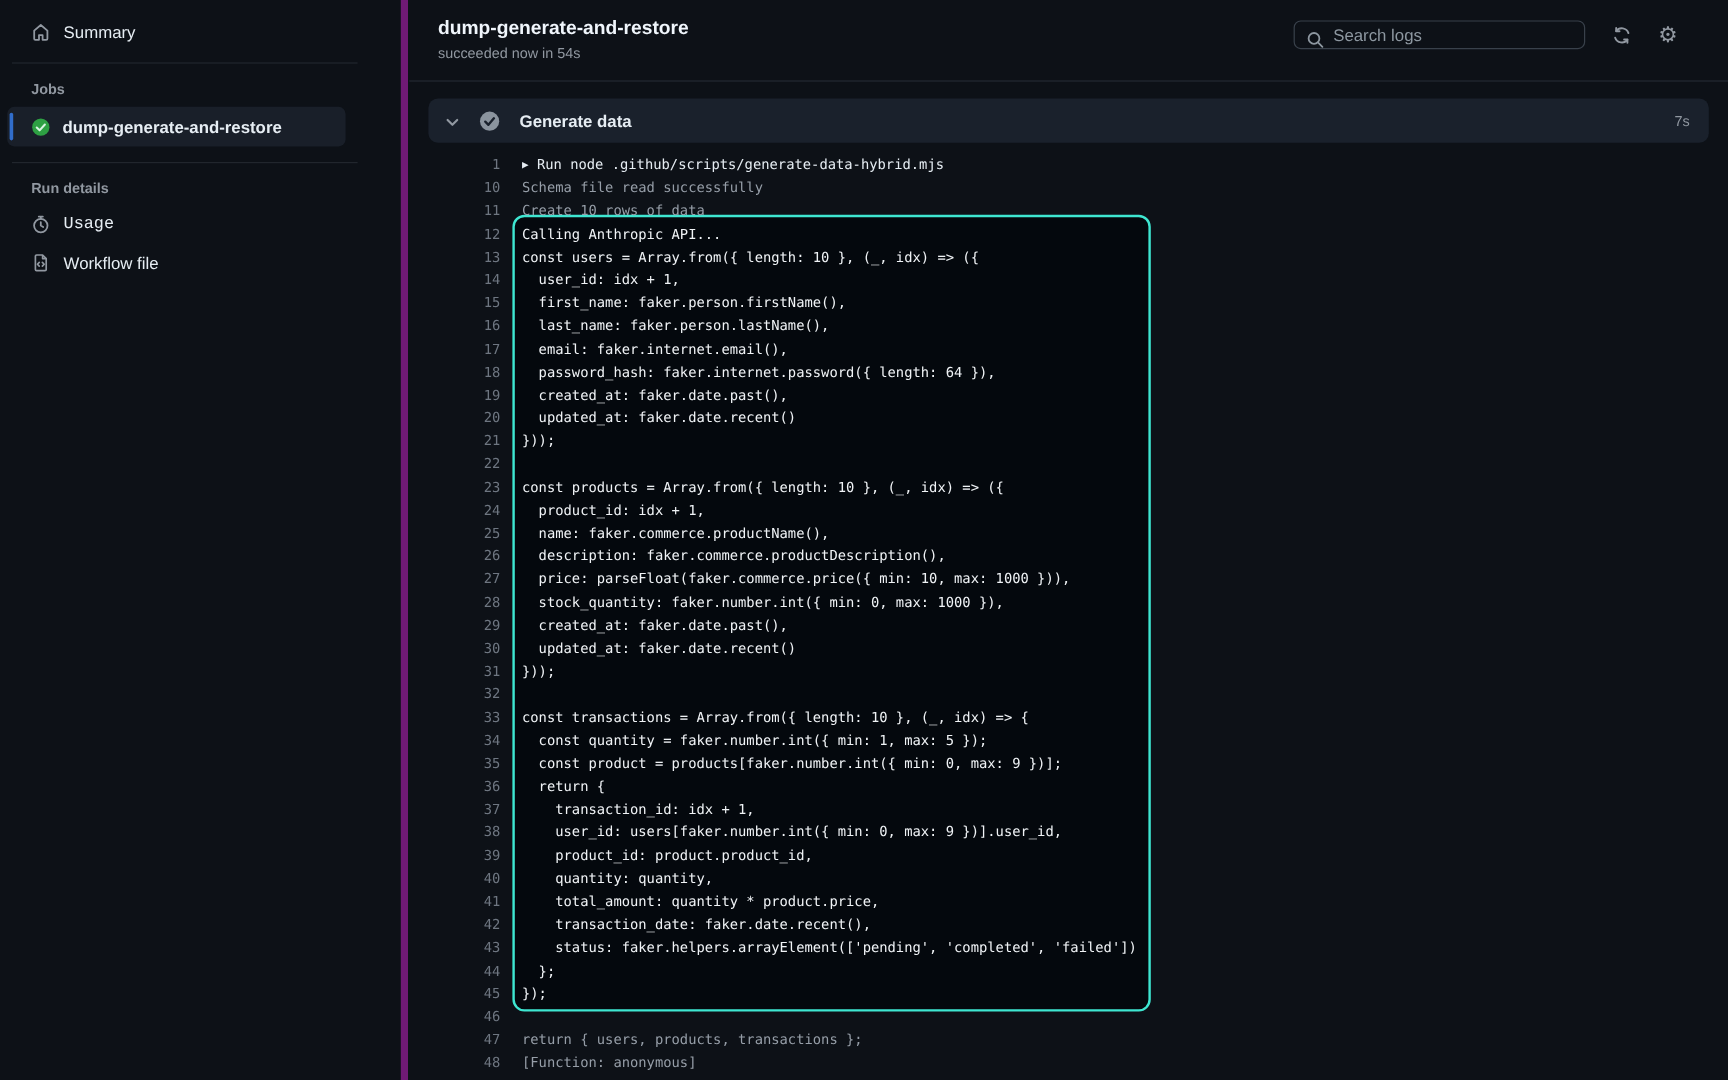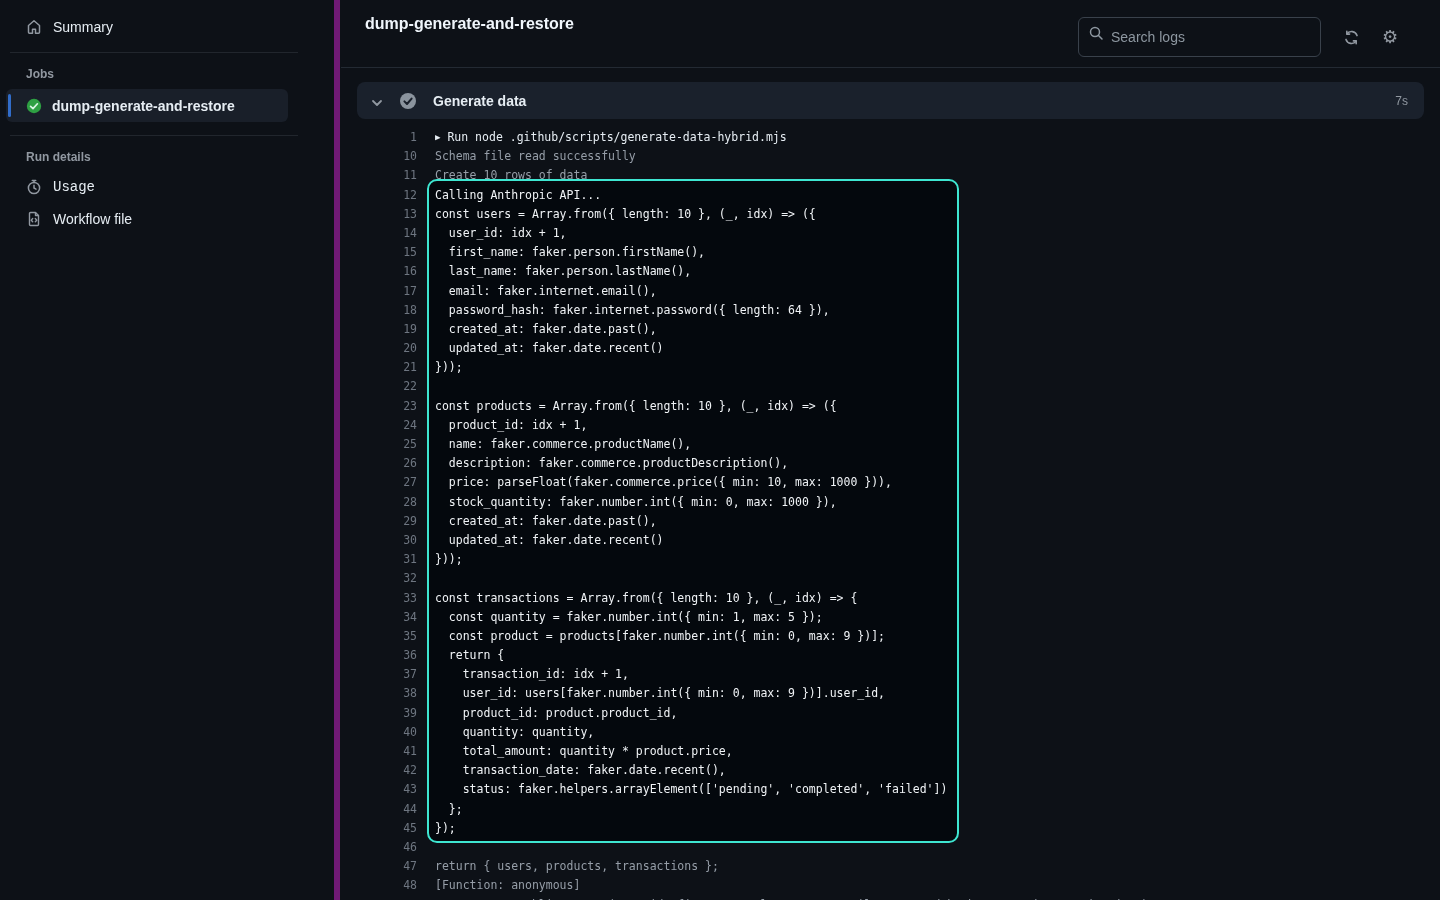--- a/index.html
+++ b/index.html
@@ -21,21 +21,21 @@
   .sel-bar { position:absolute; left:2px; top:5px; bottom:5px; width:3px;
     border-radius:2px; background:#316dca; }
 
   
   .main { position:absolute; left:341px; top:0; width:1099px; height:900px; }
   .main-header { position:relative; height:68px; border-bottom:1px solid #232a33; }
   .run-title { font-size:16px; font-weight:700; color:#f0f6fc; padding:15px 0 0 24px; }
   .run-subtitle { font-size:12px; color:#9198a1; padding:4px 0 0 24px; }
   .header-actions { position:absolute; top:17px; right:41px; display:flex; align-items:center; gap:21px; }
   .search-wrap { position:relative; }
-  .search-input { width:243px; height:40px; background:transparent; border:1px solid #39414b;
+  .search-input { width:243px; height:24px; background:transparent; border:1px solid #39414b;
     border-radius:6px; color:#e6edf3; font-size:14px; padding:0 10px 0 32px; outline:none;
     font-family:"Liberation Sans", sans-serif; }
   .search-input::placeholder { color:#8d97a0; }
   .search-icon { position:absolute; left:10px; top:8px; width:16px; height:16px; color:#8d97a0; }
   .hdr-icon-btn { width:18px; height:18px; color:#9198a1; cursor:pointer; display:inline-flex;
     align-items:center; justify-content:center; background:none; border:none; padding:0; }
   .gear-glyph { font-size:18px; line-height:18px; color:#9198a1; }
 
   
   .step-card { margin:14px 16px 0 16px; }
@@ -111,20 +111,21 @@
       </svg>
     </span>
     <span>Workflow file</span>
   </div>
 </nav>
 
 <main class="main">
 
   <header class="main-header">
     <div class="run-title">dump-generate-and-restore</div>
+    <div class="run-subtitle">succeeded now in 54s</div>
 
     <div class="header-actions">
       <div class="search-wrap">
         <span class="search-icon">
           <svg viewBox="0 0 16 16" width="16" height="16" fill="none" stroke="currentColor" stroke-width="1.5">
             <circle cx="7" cy="7" r="4.5"></circle>
               <path d="M10.5 10.5 14 14" stroke-linecap="round"></path>
           </svg>
         </span>
         <input class="search-input" type="text" placeholder="Search logs" style="">

